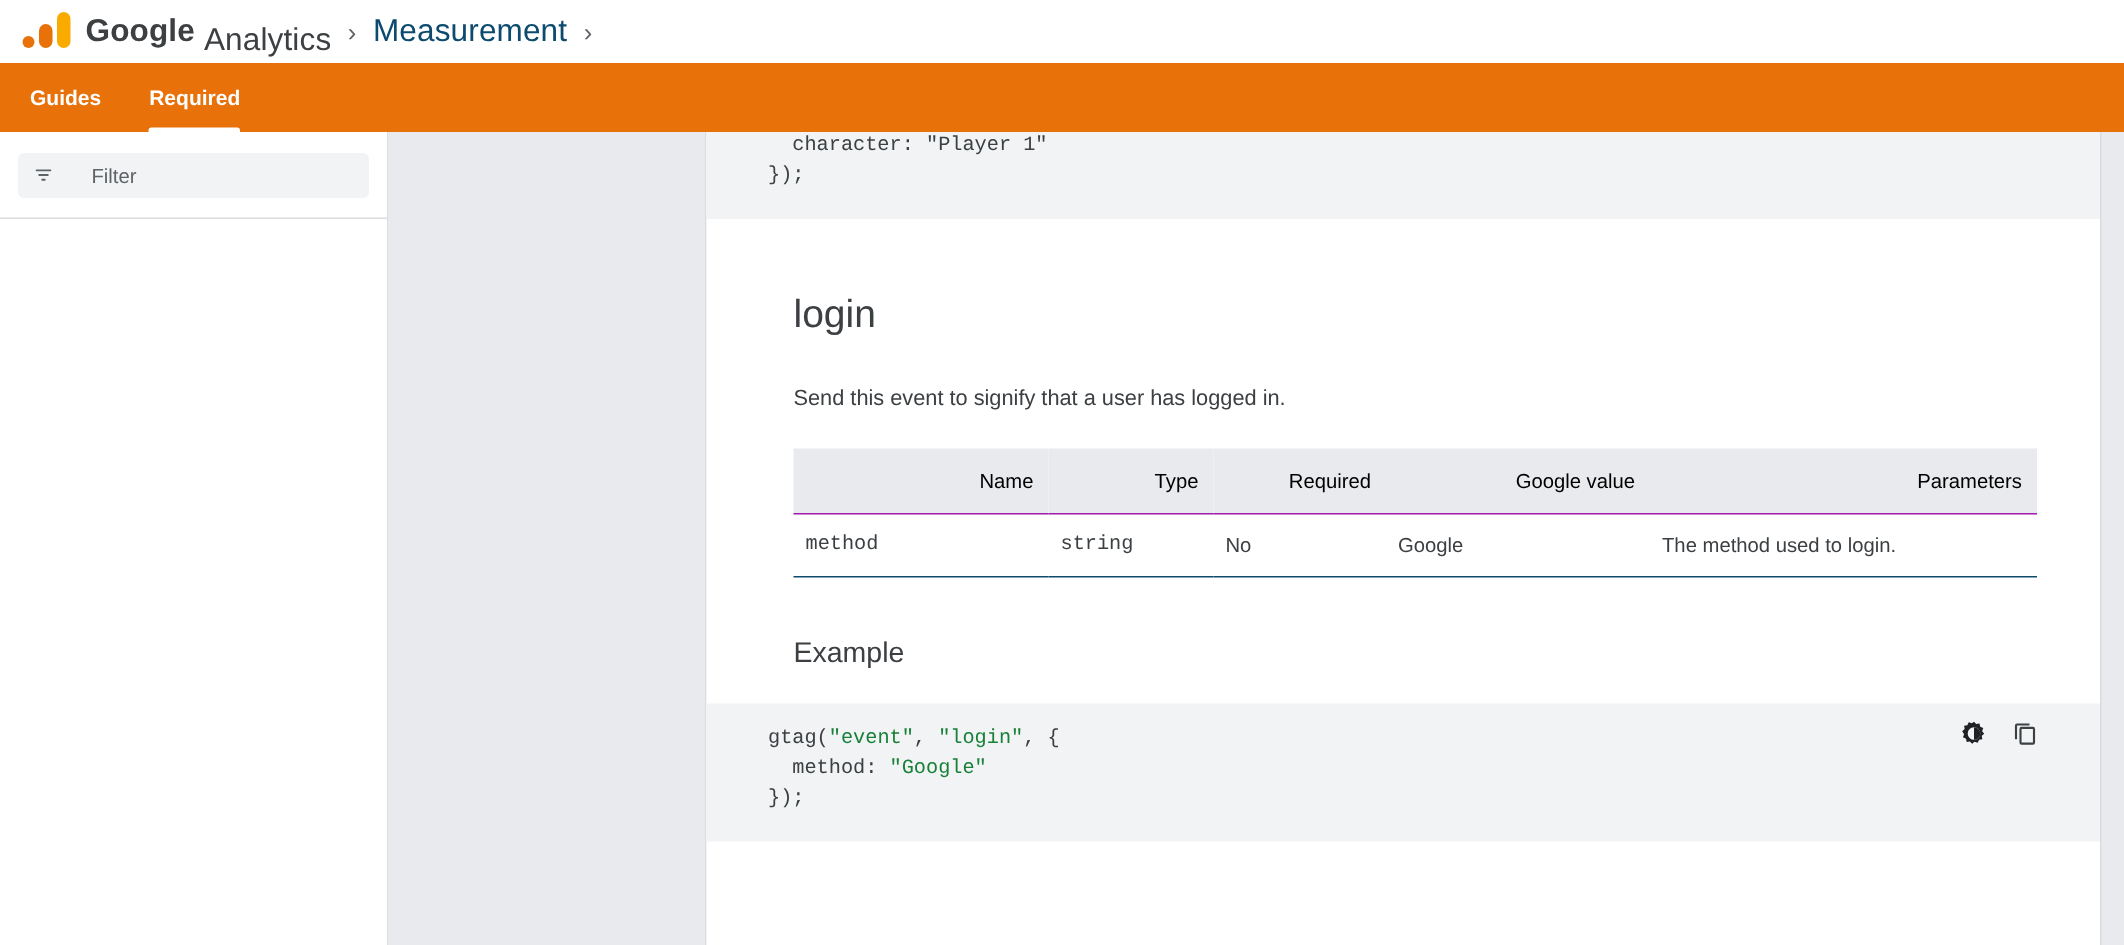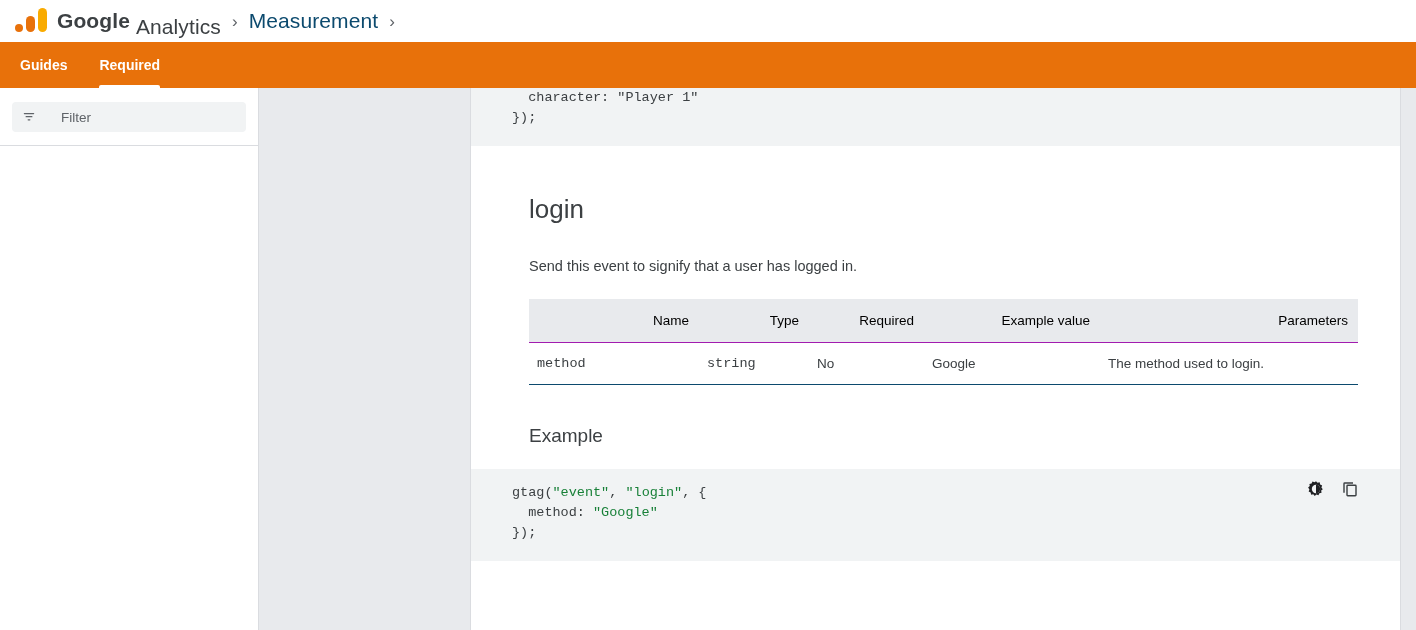--- a/index.html
+++ b/index.html
@@ -300,21 +300,21 @@
     <div class="section-pad">
       <h1 class="doc-h1">login</h1>
       <p class="doc-p">Send this event to signify that a user has logged in.</p>
 
       <table class="params">
         <thead>
           <tr>
             <th class="col-name">Name</th>
             <th class="col-type">Type</th>
             <th class="col-req">Required</th>
-            <th class="col-ex">Example value</th>
+            <th class="col-ex">Google value</th>
             <th>Parameters</th>
           </tr>
         </thead>
         <tbody>
           <tr>
             <td class="mono">method</td>
             <td class="mono">string</td>
             <td>No</td>
             <td>Google</td>
             <td>The method used to login.</td>

